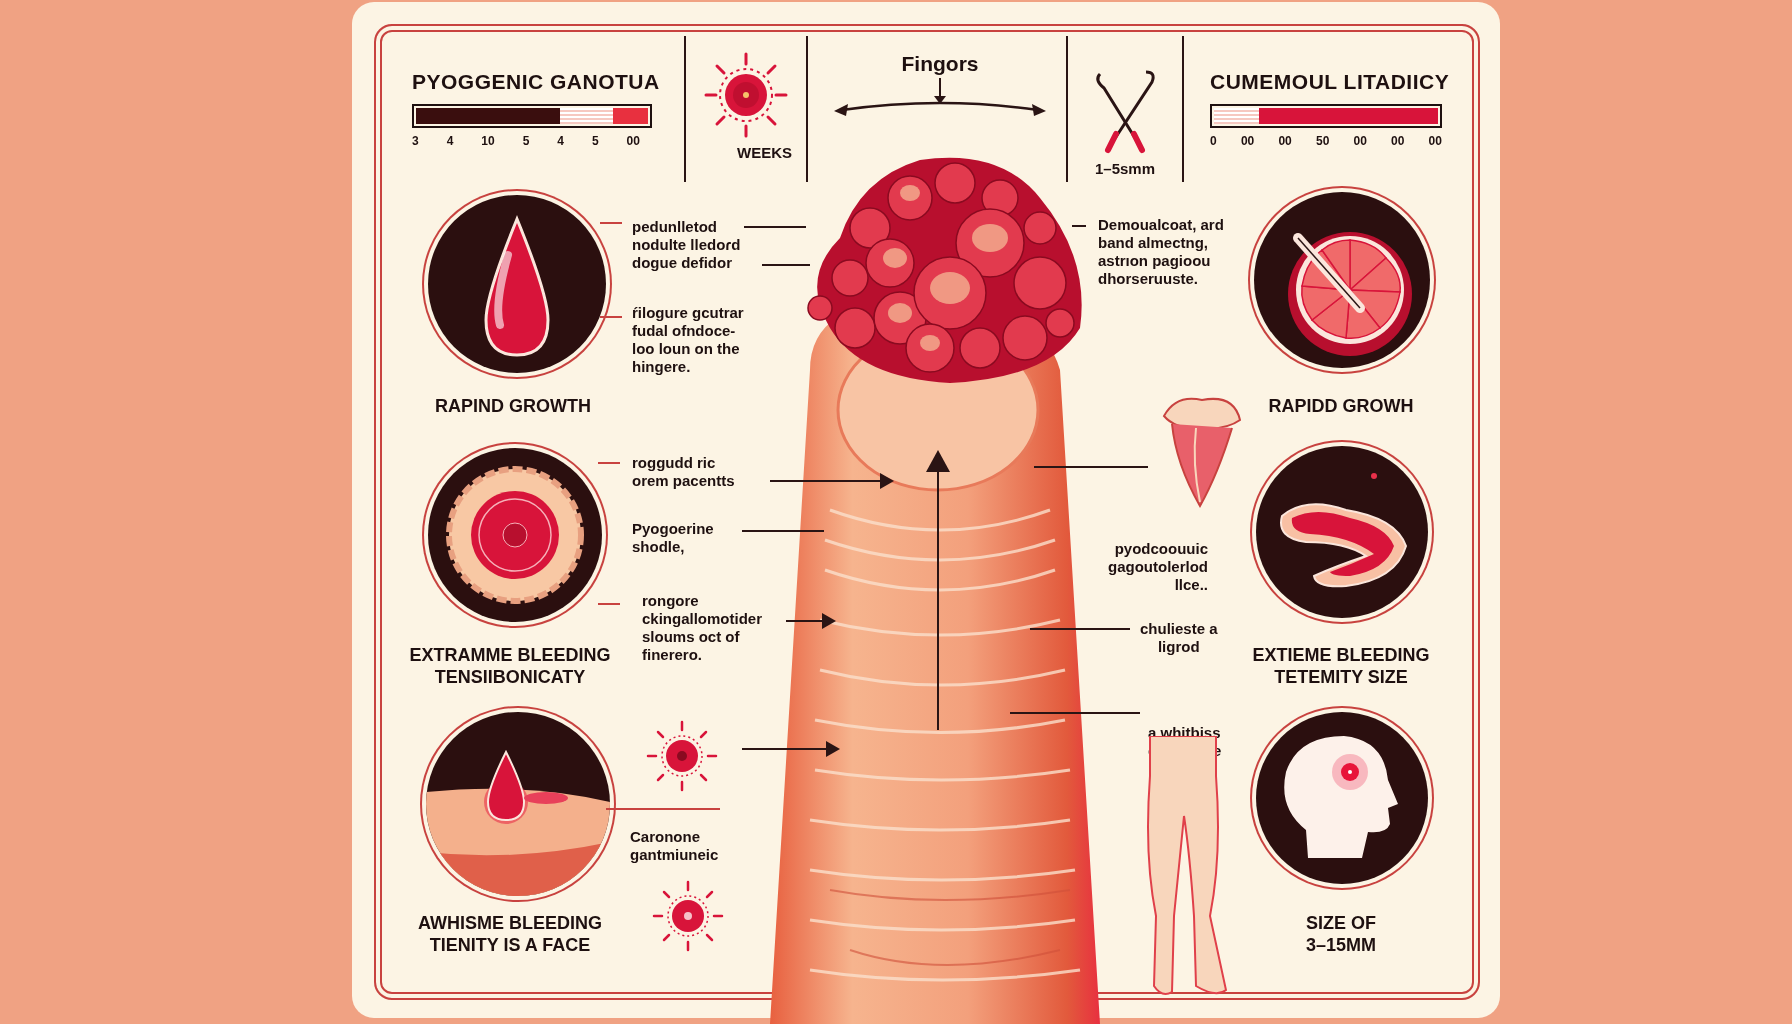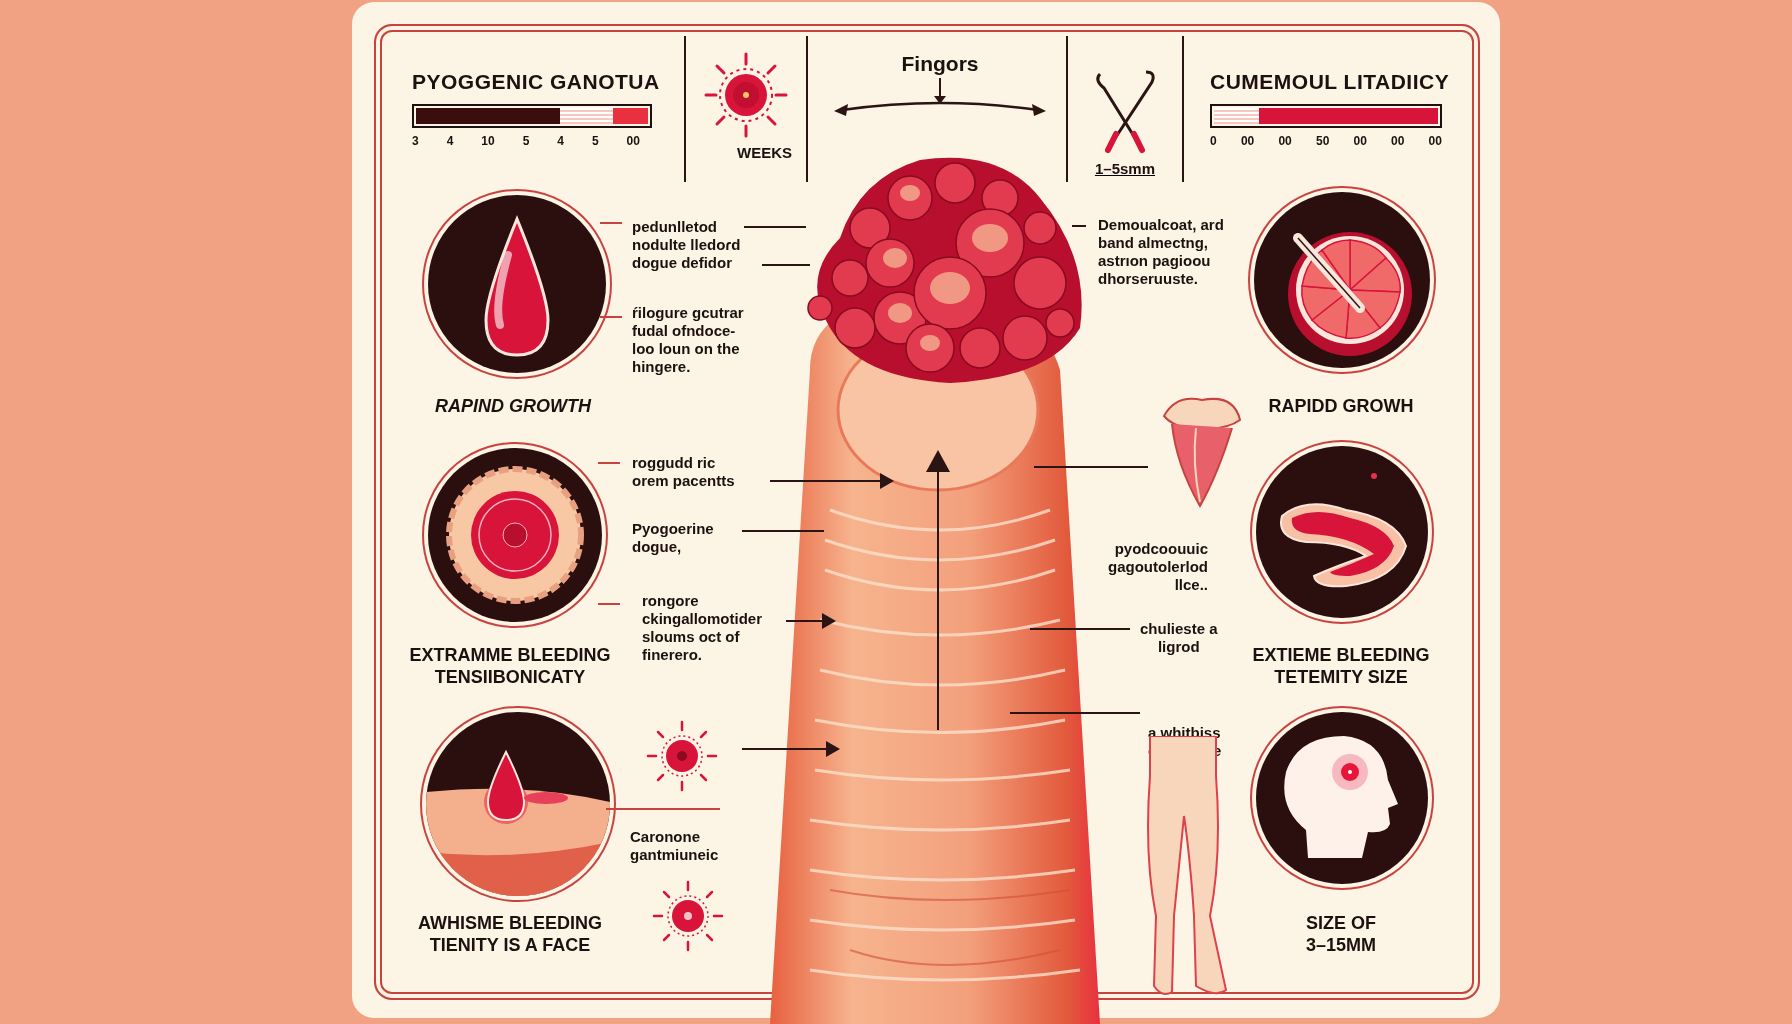--- a/index.html
+++ b/index.html
@@ -71,21 +71,21 @@
   <div style="font-size:21px;font-weight:bold;color:#1e1010;">Fingors</div>
   <svg width="220" height="50" viewBox="0 0 220 50">
     <line x1="110" y1="2" x2="110" y2="24" stroke="#2a1414" stroke-width="2"></line>
     <polygon points="104,20 116,20 110,28" fill="#2a1414"></polygon>
     <path d="M12 34 Q110 20 208 34" fill="none" stroke="#2a1414" stroke-width="2.5"></path>
     <polygon points="4,35 18,28 16,40" fill="#2a1414"></polygon>
     <polygon points="216,35 202,28 204,40" fill="#2a1414"></polygon>
   </svg>
 </div>
 
-<div class="abs" style="left:1080px;top:66px;width:90px;text-align:center;text-decoration:underline;">
+<div class="abs" style="left:1080px;top:66px;width:90px;text-align:center;">
   <svg width="70" height="90" viewBox="0 0 70 90">
     <path d="M10 8 Q4 14 14 22 L50 80" fill="none" stroke="#2a1414" stroke-width="3"></path>
     <path d="M56 6 Q66 6 62 16 L20 80" fill="none" stroke="#2a1414" stroke-width="3"></path>
     <path d="M44 68 L52 84" stroke="#d8143a" stroke-width="6" stroke-linecap="round"></path>
     <path d="M26 68 L18 84" stroke="#d8143a" stroke-width="6" stroke-linecap="round"></path>
   </svg>
   <div class="small">1–5smm</div>
 </div>
 
 <div class="abs" style="left:1210px;top:70px;width:236px;">
@@ -171,21 +171,21 @@
 <svg class="abs" style="left:926px;top:450px;" width="24" height="24">
     <polygon points="12,0 24,22 0,22" fill="#2a1414"></polygon>
   </svg>
 
 <div class="circle" style="left:428px;top:195px;width:178px;height:178px;">
   <svg width="178" height="178" viewBox="0 0 178 178">
     <path d="M89 24 Q120 100 120 125 Q120 160 89 160 Q58 160 58 125 Q58 100 89 24 Z" fill="#d8143a" stroke="#fbe6dc" stroke-width="3"></path>
     <path d="M80 60 Q66 110 72 130" stroke="#fff" stroke-width="8" fill="none" opacity="0.6" stroke-linecap="round"></path>
   </svg>
 </div>
-<div class="cap abs" style="left:408px;top:395px;width:210px;font-style:italic;">
+<div class="cap abs" style="left:408px;top:395px;width:210px;">
   <div>RAPIND GROWTH</div>
 </div>
 
 <div class="circle" style="left:428px;top:448px;width:174px;height:174px;">
   <svg width="174" height="174" viewBox="0 0 174 174">
     <circle cx="87" cy="87" r="66" fill="#f8c8a4" stroke="#e8a080" stroke-width="6" stroke-dasharray="10 4"></circle>
     <circle cx="87" cy="87" r="44" fill="#d8143a"></circle>
     <circle cx="87" cy="87" r="36" fill="none" stroke="#f6b0b8" stroke-width="1.5"></circle>
     <circle cx="87" cy="87" r="12" fill="#b80f2e" stroke="#f6b0b8" stroke-width="1"></circle>
   </svg>
@@ -234,21 +234,21 @@
   <div>roggudd ric</div>
   <div>orem pacentts</div>
 </div>
 <div class="hline" style="left:770px;top:480px;width:116px;"></div>
 <svg class="abs" style="left:880px;top:473px;" width="14" height="16">
     <polygon points="0,0 14,8 0,16" fill="#2a1414"></polygon>
   </svg>
 
 <div class="txt abs" style="left:632px;top:520px;">
   <div>Pyogoerine</div>
-  <div>dogue,</div>
+  <div>shodle,</div>
 </div>
 <div class="hline" style="left:742px;top:530px;width:82px;"></div>
 
 <div class="txt abs" style="left:632px;top:592px;margin-left:10px;">
   <div>rongore</div>
   <div>ckingallomotider</div>
   <div>sloums oct of</div>
   <div>finerero.</div>
 </div>
 <div class="hline" style="left:786px;top:620px;width:40px;"></div>

